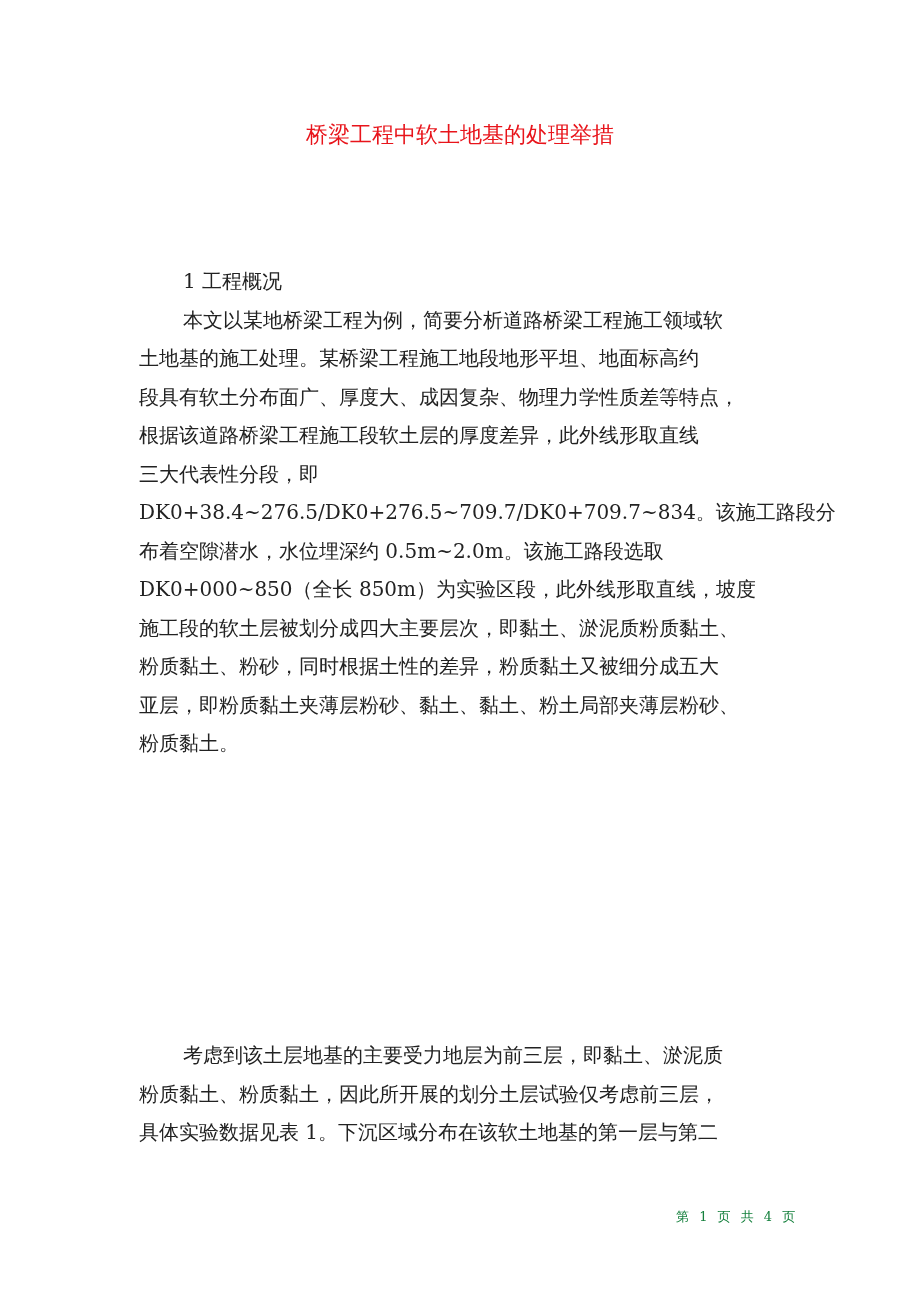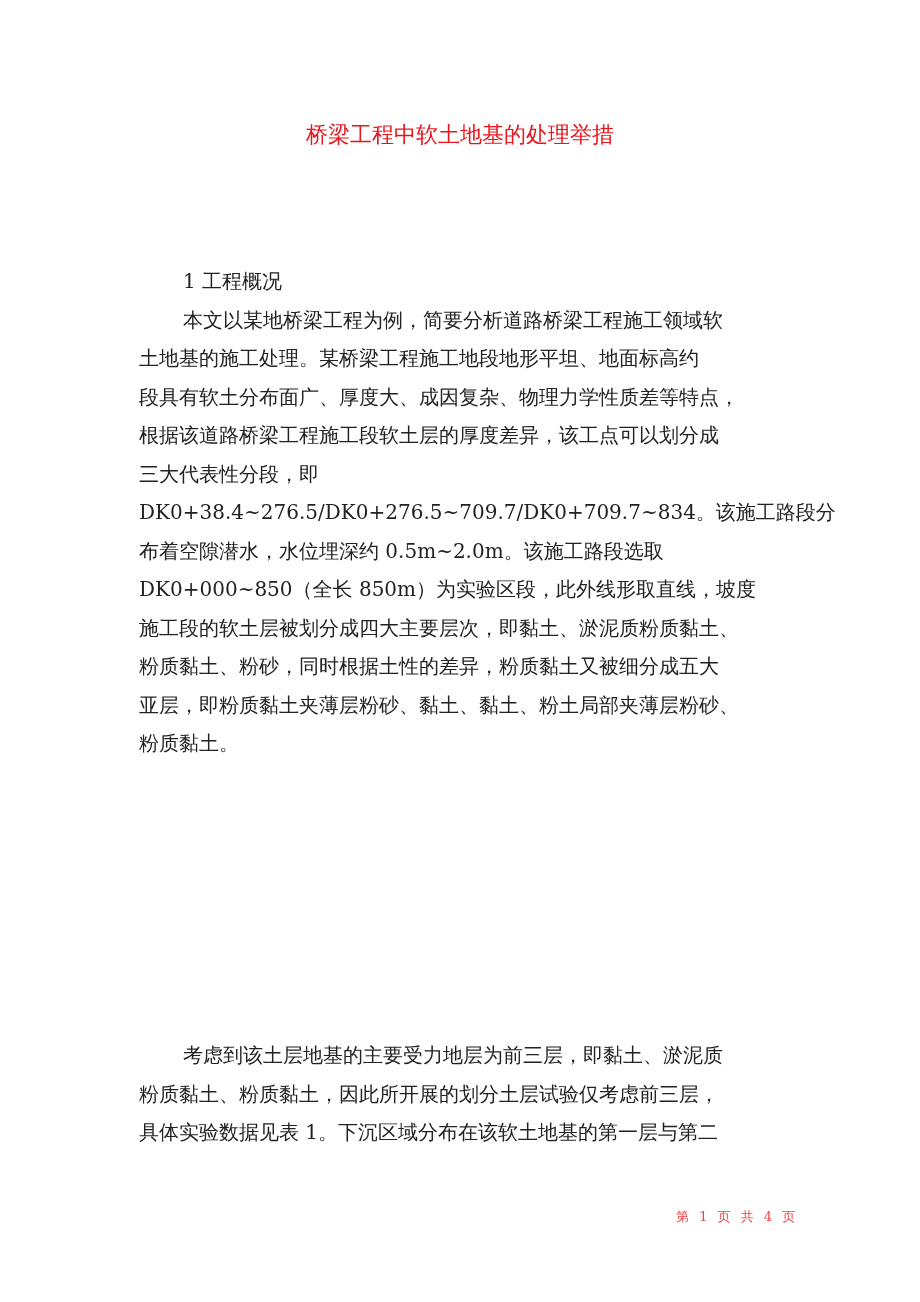--- a/index.html
+++ b/index.html
@@ -12,36 +12,36 @@
     }
     .body-text {
       position: absolute; left: 139px; width: 650px;
       font-family: "DejaVu Serif", serif; font-size: 20px; color: #222;
       line-height: 38.5px;
     }
     .line { white-space: nowrap; height: 38.5px; }
     .indent { padding-left: 44px; }
     .footer {
       position: absolute; top: 1208px; left: 676px;
-      font-family: "DejaVu Serif", serif; font-size: 13px; color: #ef4444;
+      font-family: "DejaVu Serif", serif; font-size: 13px; color: #15803d;
       letter-spacing: 3px;
     }
   </style>
 </head>
 <body>
 
 <div class="page">
   <div class="title">桥梁工程中软土地基的处理举措</div>
 
   <div class="body-text" style="top:262px;">
     <div class="line indent">1 工程概况</div>
     <div class="line indent">本文以某地桥梁工程为例，简要分析道路桥梁工程施工领域软</div>
     <div class="line">土地基的施工处理。某桥梁工程施工地段地形平坦、地面标高约</div>
     <div class="line">段具有软土分布面广、厚度大、成因复杂、物理力学性质差等特点，</div>
-    <div class="line">根据该道路桥梁工程施工段软土层的厚度差异，该工点可以划分成</div>
+    <div class="line">根据该道路桥梁工程施工段软土层的厚度差异，此外线形取直线</div>
     <div class="line">三大代表性分段，即</div>
     <div class="line">DK0+38.4~276.5/DK0+276.5~709.7/DK0+709.7~834。该施工路段分</div>
     <div class="line">布着空隙潜水，水位埋深约 0.5m~2.0m。该施工路段选取</div>
     <div class="line">DK0+000~850（全长 850m）为实验区段，此外线形取直线，坡度</div>
     <div class="line">施工段的软土层被划分成四大主要层次，即黏土、淤泥质粉质黏土、</div>
     <div class="line">粉质黏土、粉砂，同时根据土性的差异，粉质黏土又被细分成五大</div>
     <div class="line">亚层，即粉质黏土夹薄层粉砂、黏土、黏土、粉土局部夹薄层粉砂、</div>
     <div class="line">粉质黏土。</div>
   </div>
 

